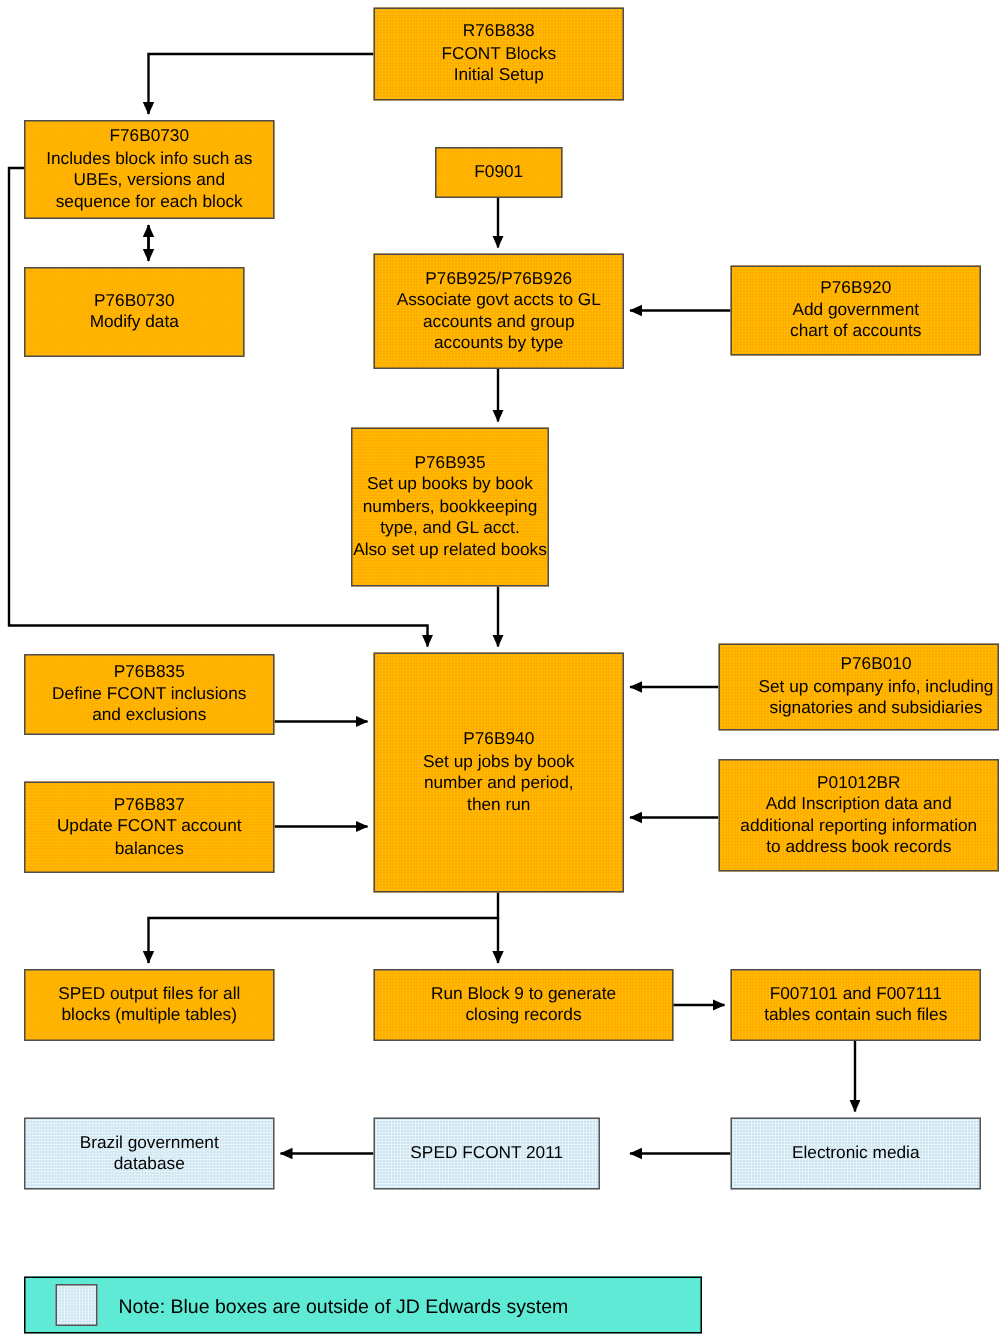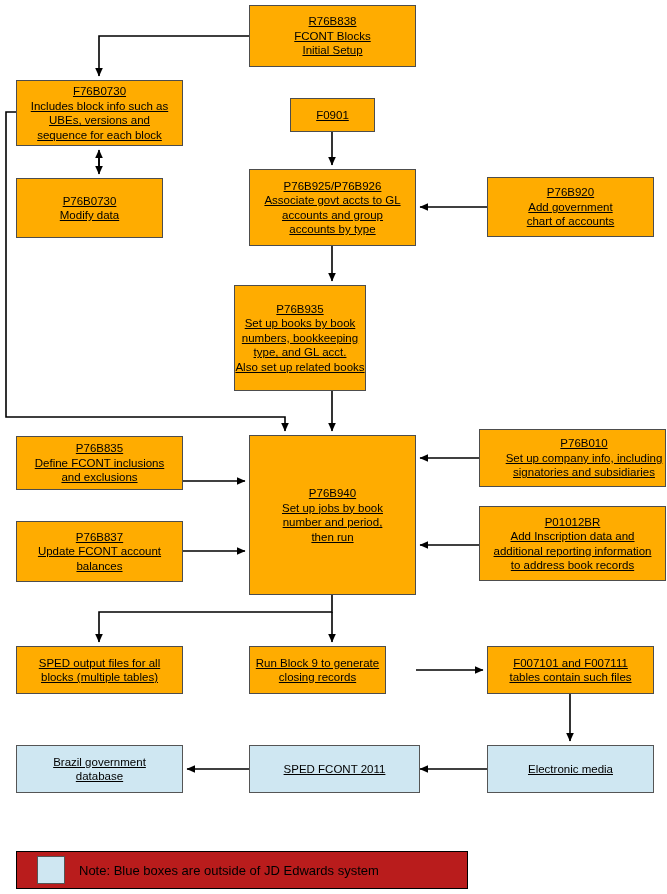--- a/index.html
+++ b/index.html
@@ -32,21 +32,20 @@
     box-sizing: border-box;
     border: 1px solid #4d4d4d;
     display: flex;
     align-items: center;
     justify-content: center;
     text-align: center;
     font-size: 11.5px;
     line-height: 14.5px;
     color: #000000;
     z-index: 3;
-    text-decoration: underline;
   }
   .node .label {
     display: block;
     width: 108%;
     white-space: pre-line;
   }
   .node.orange {
     background-color: #FFAC00;
     background-image:
       radial-gradient(circle at 1px 1px, rgba(255,200,0,0.85) 0.6px, transparent 0.7px);
@@ -56,21 +55,21 @@
     background-color: #CFE7F2;
     background-image:
       radial-gradient(circle at 1px 1px, rgba(255,255,255,0.9) 0.6px, transparent 0.7px);
     background-size: 2px 2px;
     border: 1px solid #555555;
   }
   .legend-box {
     position: absolute;
     box-sizing: border-box;
     border: 1px solid #000000;
-    background: #b91c1c;
+    background: #5eead4;
     display: flex;
     align-items: center;
     z-index: 3;
   }
   .legend-swatch {
     width: 26px;
     height: 26px;
     margin-left: 20px;
     border: 1px solid #555555;
     background-color: #CFE7F2;
@@ -197,33 +196,33 @@
       <div class="node orange" style="left: 479px; top: 506px; width: 187px; height: 75px;">
         <span class="label">P01012BR
 Add Inscription data and
 additional reporting information
 to address book records</span>
       </div>
       <div class="node orange" style="left: 16px; top: 646px; width: 167px; height: 48px;">
         <span class="label">SPED output files for all
 blocks (multiple tables)</span>
       </div>
-      <div class="node orange" style="left: 249px; top: 646px; width: 137px; height: 48px;">
+      <div class="node orange" style="left: 249px; top: 646px; width: 200px; height: 48px;">
         <span class="label">Run Block 9 to generate
 closing records</span>
       </div>
       <div class="node orange" style="left: 487px; top: 646px; width: 167px; height: 48px;">
         <span class="label">F007101 and F007111
 tables contain such files</span>
       </div>
       <div class="node blue" style="left: 16px; top: 745px; width: 167px; height: 48px;">
         <span class="label">Brazil government
 database</span>
       </div>
-      <div class="node blue" style="left: 249px; top: 745px; width: 171px; height: 48px;">
+      <div class="node blue" style="left: 249px; top: 745px; width: 151px; height: 48px;">
         <span class="label">SPED FCONT 2011</span>
       </div>
       <div class="node blue" style="left: 487px; top: 745px; width: 167px; height: 48px;">
         <span class="label">Electronic media</span>
       </div>
     </div>
 
   <div class="legend-box" style="left: 16px; top: 851px; width: 452px; height: 38px;">
     <div class="legend-swatch"></div>
     <div class="legend-text">Note: Blue boxes are outside of JD Edwards system</div>

